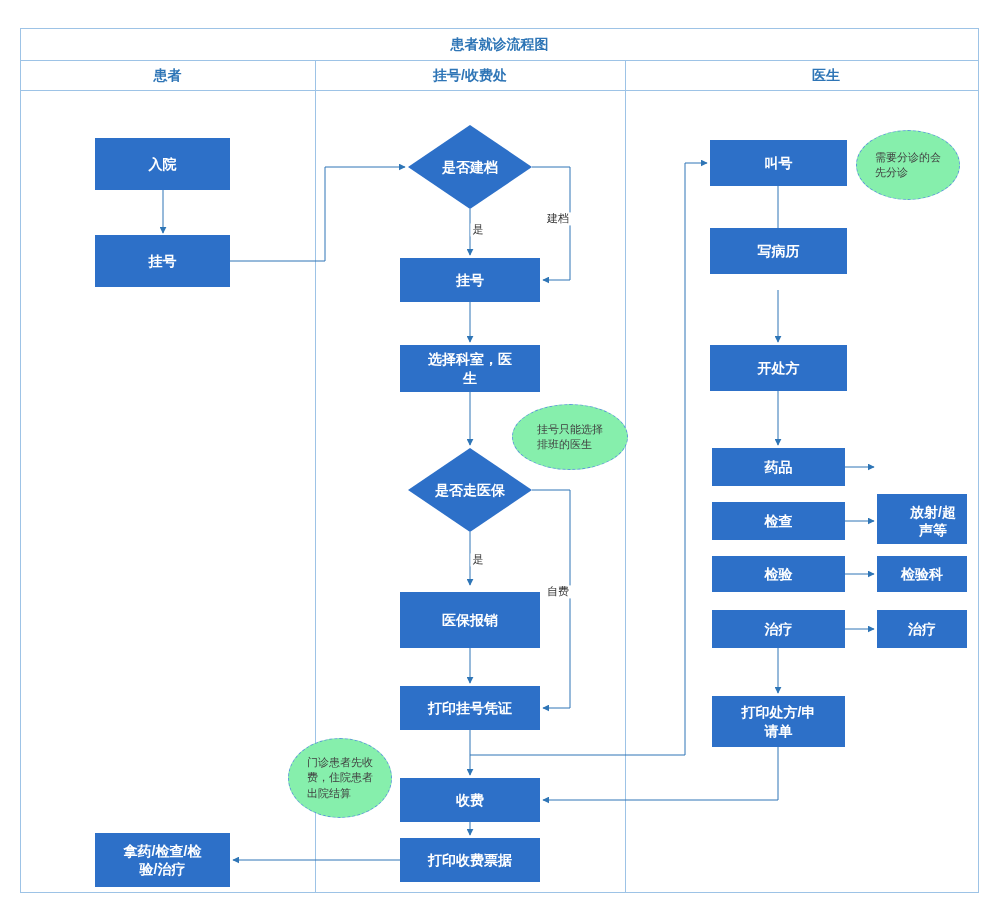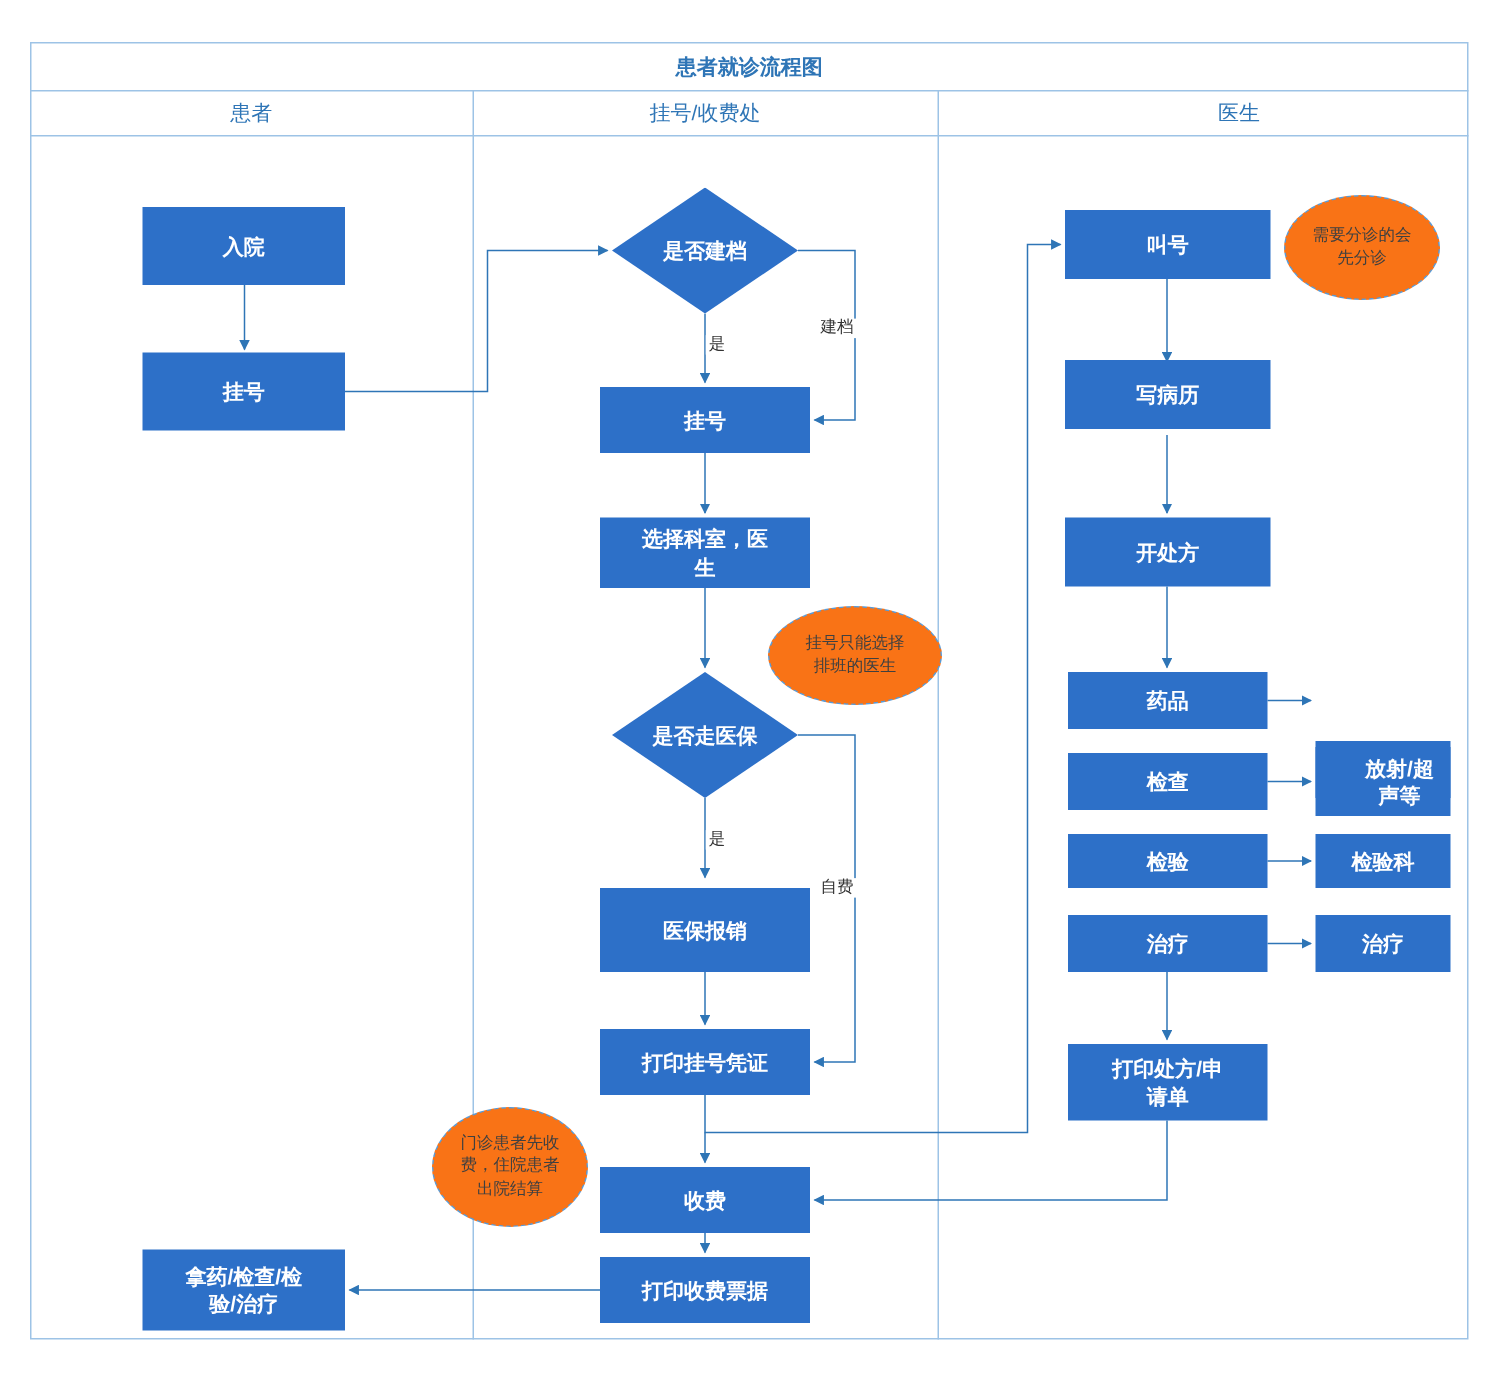--- a/index.html
+++ b/index.html
@@ -1,24 +1,24 @@
 <!DOCTYPE html>
 <html><head>
 <meta charset="utf-8">
 <style>
   html,body{margin:0;padding:0;background:#ffffff;font-family:"Liberation Sans","DejaVu Sans",sans-serif;}
   #canvas{position:relative;width:999px;height:915px;background:#ffffff;overflow:hidden;}
   .frame{position:absolute;left:20px;top:28px;width:959px;height:865px;border:1px solid #9DC3E6;box-sizing:border-box;background:#ffffff;}
   .hline{position:absolute;background:#9DC3E6;height:1px;}
   .vline{position:absolute;background:#9DC3E6;width:1px;}
   .title{position:absolute;left:20px;top:28px;width:959px;height:32px;line-height:32px;text-align:center;color:#2E75B6;font-size:14px;font-weight:bold;}
-  .lane-title{position:absolute;top:64px;height:22px;line-height:22px;text-align:center;color:#2E75B6;font-size:14px;font-weight:normal;}
+  .lane-title{position:absolute;top:64px;height:22px;line-height:22px;text-align:center;color:#2E75B6;font-size:14px;font-weight:bold;}
   .node{position:absolute;background:#2D70C8;color:#ffffff;font-size:14px;font-weight:bold;display:flex;align-items:center;justify-content:center;text-align:center;line-height:1.3;white-space:pre-line;box-sizing:border-box;padding:2px;}
   .diamond{clip-path:polygon(50% 0,100% 50%,50% 100%,0 50%);}
-  .annotation{position:absolute;border:1.5px dashed #5B9BD5;border-radius:50%;background:#f97316;display:flex;align-items:center;justify-content:center;text-align:center;font-size:11px;color:#404040;line-height:1.4;white-space:pre-line;box-sizing:border-box;padding:6px;}
+  .annotation{position:absolute;border:1.5px dashed #5B9BD5;border-radius:50%;background:#86efac;display:flex;align-items:center;justify-content:center;font-size:11px;color:#404040;line-height:1.4;white-space:pre-line;box-sizing:border-box;padding:6px;}
   .edge-label{position:absolute;font-size:11px;color:#333333;background:#ffffff;padding:0 2px;transform:translate(-50%,-50%);line-height:1.2;}
   svg.connectors{position:absolute;left:0;top:0;}
 </style>
 </head>
 <body>
 
 <div id="canvas">
 
   <div class="frame"></div>
   <div class="hline" style="left:20px;top:60px;width:959px;"></div>
@@ -72,21 +72,21 @@
   <div class="node" style="left:400px;top:258px;width:140px;height:44px;">挂号</div>
   <div class="node" style="left:400px;top:345px;width:140px;height:47px;">选择科室，医
 生</div>
   <div class="node diamond" style="left:408px;top:448px;width:124px;height:84px;">是否走医保</div>
   <div class="node" style="left:400px;top:592px;width:140px;height:56px;">医保报销</div>
   <div class="node" style="left:400px;top:686px;width:140px;height:44px;">打印挂号凭证</div>
   <div class="node" style="left:400px;top:778px;width:140px;height:44px;">收费</div>
   <div class="node" style="left:710px;top:140px;width:137px;height:46px;">叫号</div>
 
   <div class="node" style="left:400px;top:838px;width:140px;height:44px;">打印收费票据</div>
-  <div class="node" style="left:710px;top:240px;width:137px;height:46px;">写病历</div>
+  <div class="node" style="left:710px;top:228px;width:137px;height:46px;">写病历</div>
   <div class="node" style="left:710px;top:345px;width:137px;height:46px;">开处方</div>
   <div class="node" style="left:712px;top:448px;width:133px;height:38px;">药品</div>
   <div class="node" style="left:877px;top:448px;width:90px;height:38px;margin-top:46px;">药房</div>
   <div class="node" style="left:712px;top:502px;width:133px;height:38px;">检查</div>
   <div class="node" style="left:877px;top:498px;width:90px;height:46px;padding-left:24px;">放射/超
 声等</div>
   <div class="node" style="left:712px;top:556px;width:133px;height:36px;">检验</div>
   <div class="node" style="left:877px;top:556px;width:90px;height:36px;">检验科</div>
   <div class="node" style="left:712px;top:610px;width:133px;height:38px;">治疗</div>
   <div class="node" style="left:877px;top:610px;width:90px;height:38px;">治疗</div>

